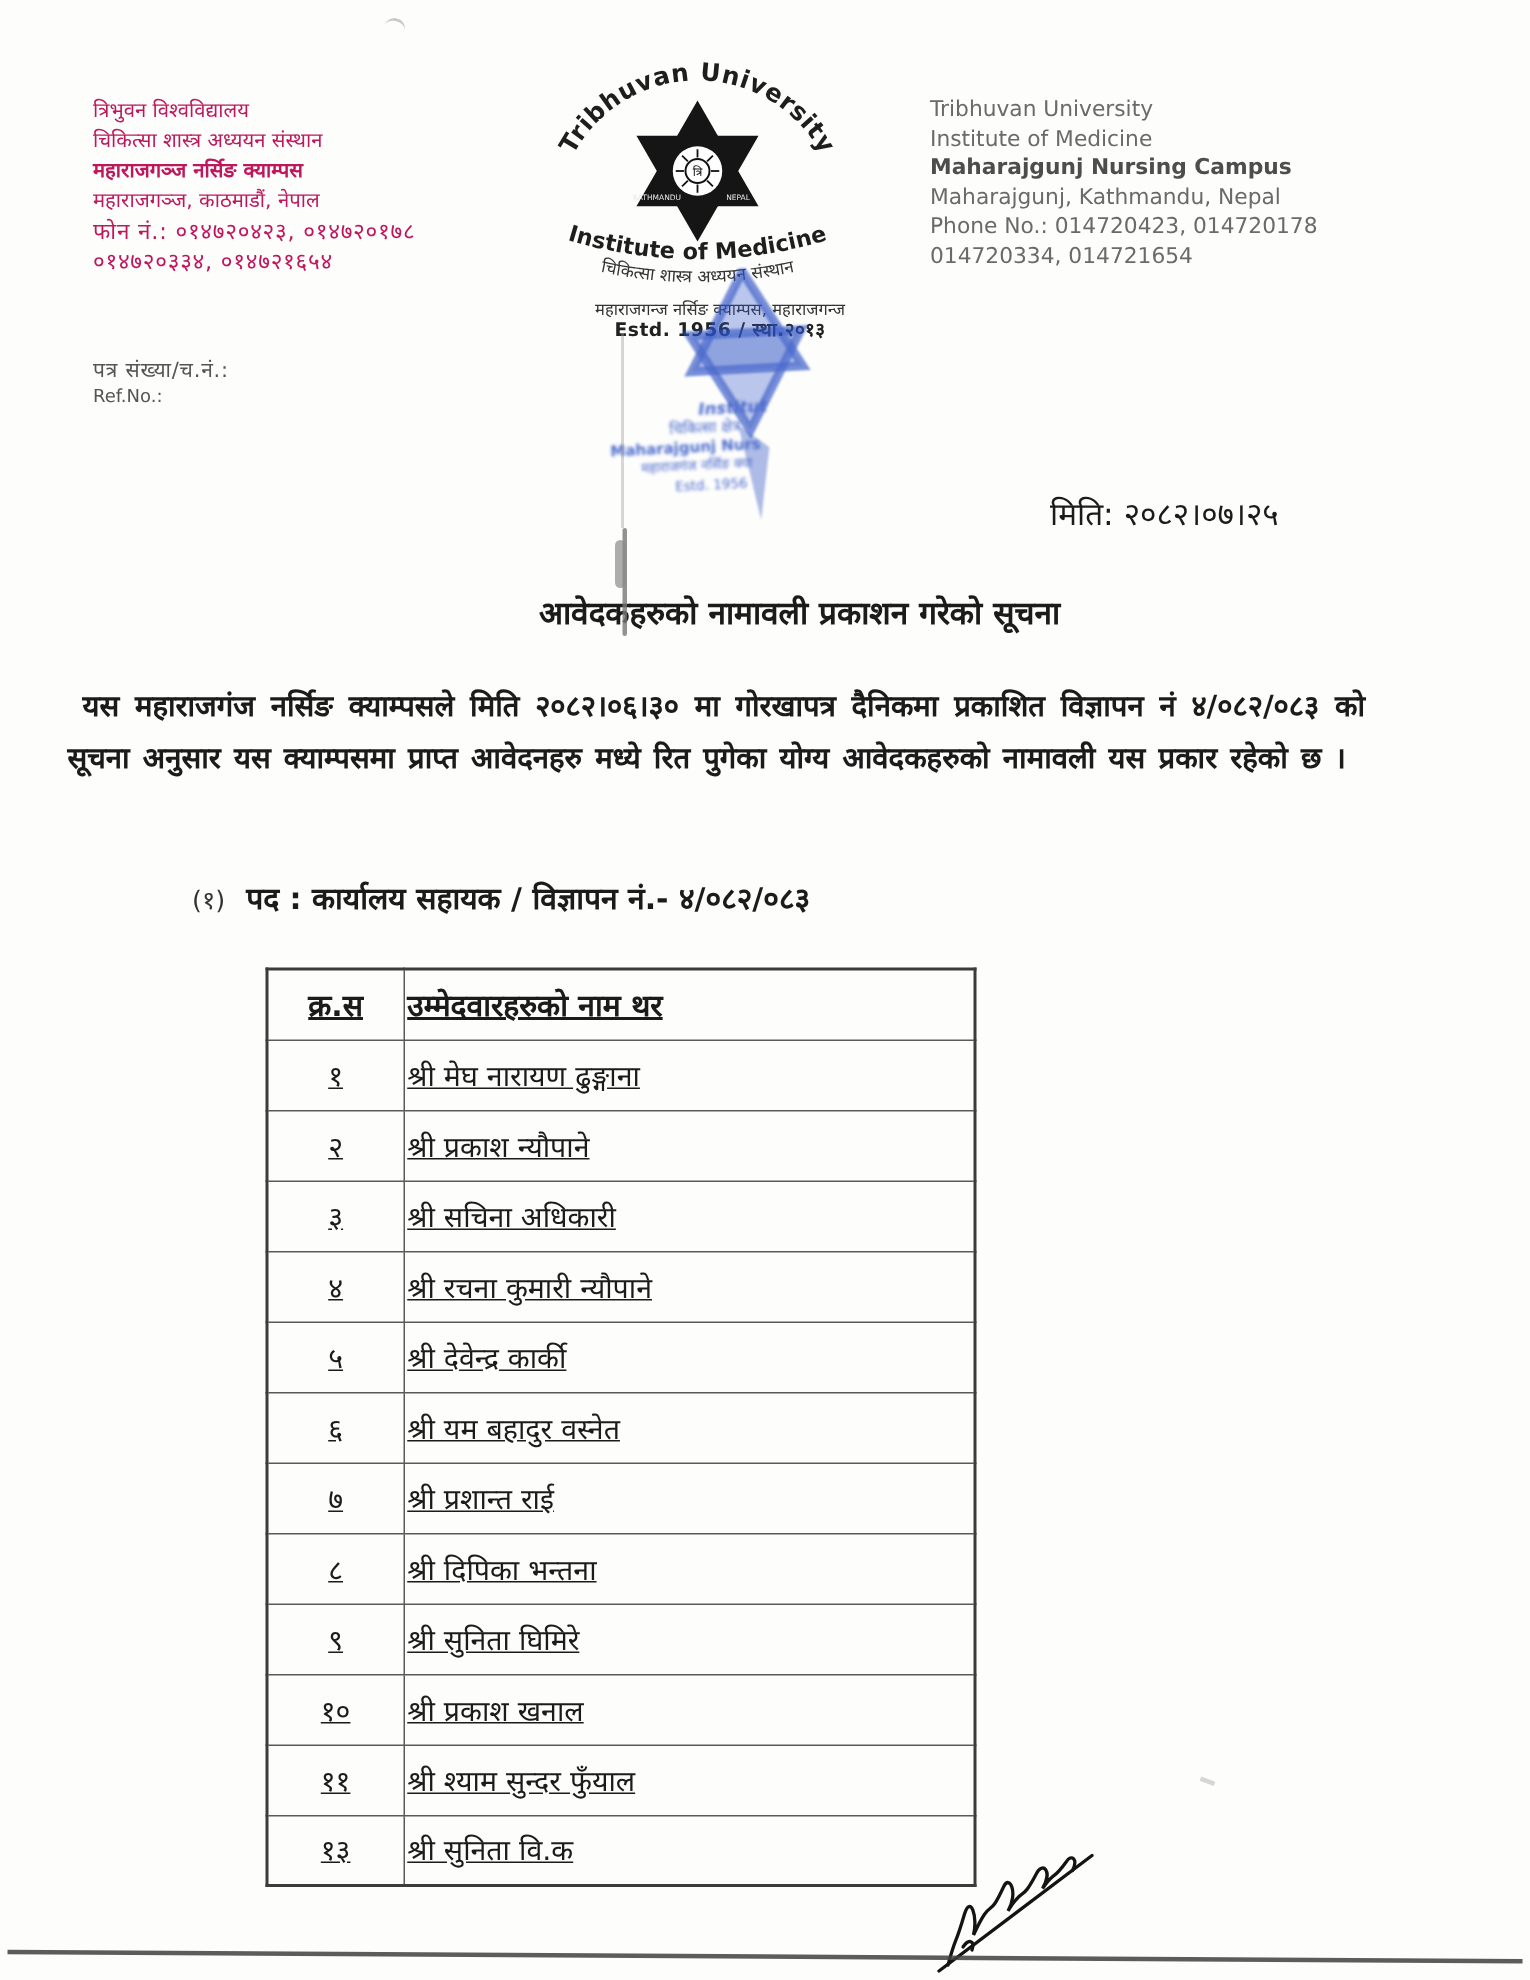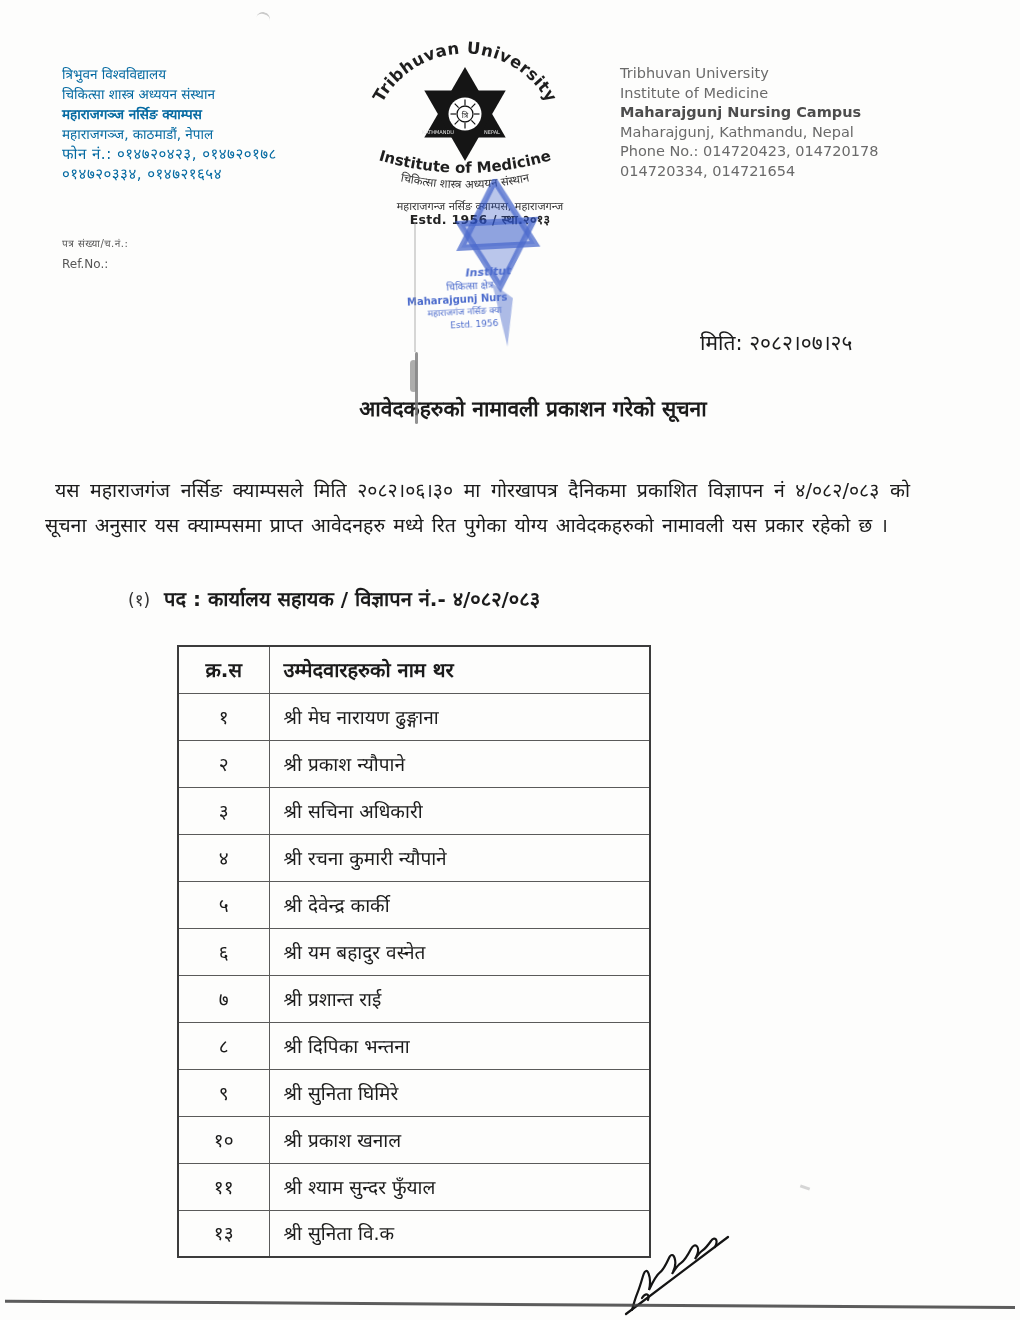--- a/index.html
+++ b/index.html
@@ -5,21 +5,21 @@
   html,body{margin:0;padding:0;background:#e9e9e9;}
   #page{
     position:relative;width:1020px;height:1320px;margin:0 auto;
     background:#fdfdfc;overflow:hidden;
     font-family:"DejaVu Sans","Liberation Sans",sans-serif;
     color:#1b1b1b;
   }
   .abs{position:absolute;}
 
   
-  .lh-left{left:62px;top:64px;width:300px;font-size:13.5px;line-height:20px;color:#0369a1;}
+  .lh-left{left:62px;top:64px;width:300px;font-size:13.5px;line-height:20px;color:#be185d;}
   .lh-left .ln-bold{font-weight:bold;}
   .lh-left .ln-phone{font-size:15px;letter-spacing:.5px;}
   .lh-right{left:620px;top:64px;width:330px;font-size:14.5px;line-height:19.5px;color:#6a6a6a;}
   .lh-right .ln-bold{font-weight:bold;color:#4d4d4d;}
 
   .logo-svg{left:350px;top:40px;width:260px;height:190px;}
   .logo-line{left:350px;width:260px;text-align:center;}
   .campus-en{top:184px;font-size:12.5px;font-weight:600;color:#222;}
   .campus-np{top:198px;font-size:11px;color:#333;}
   .estd{top:211px;font-size:12.5px;font-weight:600;color:#222;letter-spacing:.3px;}
@@ -30,41 +30,41 @@
   .stamp svg{position:absolute;left:22px;top:30px;}
   .stamp .stx{position:absolute;left:6px;top:116px;width:210px;line-height:13px;}
   .stamp .stx div{white-space:nowrap;filter:blur(.6px);}
   .st1{margin-left:62px;font-style:italic;font-weight:600;font-size:11px;}
   .st2{margin-left:42px;font-size:10px;}
   .st3{margin-left:2px;font-weight:bold;font-size:10px;}
   .st4{margin-left:22px;font-size:9px;}
   .st5{margin-left:44px;font-size:9px;}
 
   
-  .ref-np{left:62px;top:236px;font-size:10px;color:#555;letter-spacing:.5px;}
+  .ref-np{left:62px;top:236px;font-size:14px;color:#555;letter-spacing:.5px;}
   .ref-en{left:62px;top:257px;font-size:12px;color:#555;}
   .date-line{left:700px;top:328px;font-size:21px;font-weight:500;}
   .doc-title{left:533px;top:394px;transform:translateX(-50%);
              font-size:21px;font-weight:bold;white-space:nowrap;}
-  .body-par{left:45px;top:473px;width:865px;font-size:19.5px;line-height:35px;
-            text-align:justify;text-indent:10px;word-spacing:2px;}
+  .body-par{left:45px;top:453px;width:865px;font-size:19.5px;line-height:35px;
+            text-align:justify;text-indent:10px;word-spacing:2px;font-weight:bold;}
   .pos-head{left:128px;top:585px;font-size:20px;white-space:nowrap;}
   .pos-head .pfx{font-size:17px;font-weight:normal;color:#333;margin-right:14px;}
   .pos-head .txt{font-weight:bold;}
 
   
   .appl-table{left:177px;top:645px;border-collapse:collapse;table-layout:fixed;}
   .appl-table th,.appl-table td{
     border:1.5px solid #5a5a5a;height:47px;box-sizing:border-box;
     font-size:19px;vertical-align:middle;background:transparent;
   }
-  .appl-table{border:2px solid #3c3c3c;}
+  .appl-table{border:2px solid #3c3c3c;text-decoration:underline;}
   .appl-table th{font-weight:bold;font-size:20px;}
   .col-sn{width:91px;text-align:center;}
-  .col-nm{width:381px;text-align:left;padding-left:14px;}
+  .col-nm{width:381px;text-align:left;padding-left:2px;}
 
   
   .scan-line{left:5px;top:1306px;width:1010px;height:2.5px;background:#3f3f3f;
              transform:rotate(.35deg);transform-origin:right center;opacity:.85;}
   .v-streak{left:414px;top:222px;width:2px;height:130px;background:#9a9a9a;opacity:.4;}
   .v-streak2{left:415px;top:352px;width:3px;height:72px;background:#777;opacity:.8;border-radius:2px;}
   .blob{left:410px;top:360px;width:7px;height:32px;background:#8a8a8a;opacity:.7;border-radius:4px;}
   .top-mark{left:256px;top:12px;width:14px;height:12px;border-top:2px solid #999;
             border-radius:50% 50% 0 0;opacity:.5;transform:rotate(14deg);}
   .small-dash{left:800px;top:1186px;width:10px;height:3px;background:#bbb;opacity:.6;transform:rotate(20deg);}

